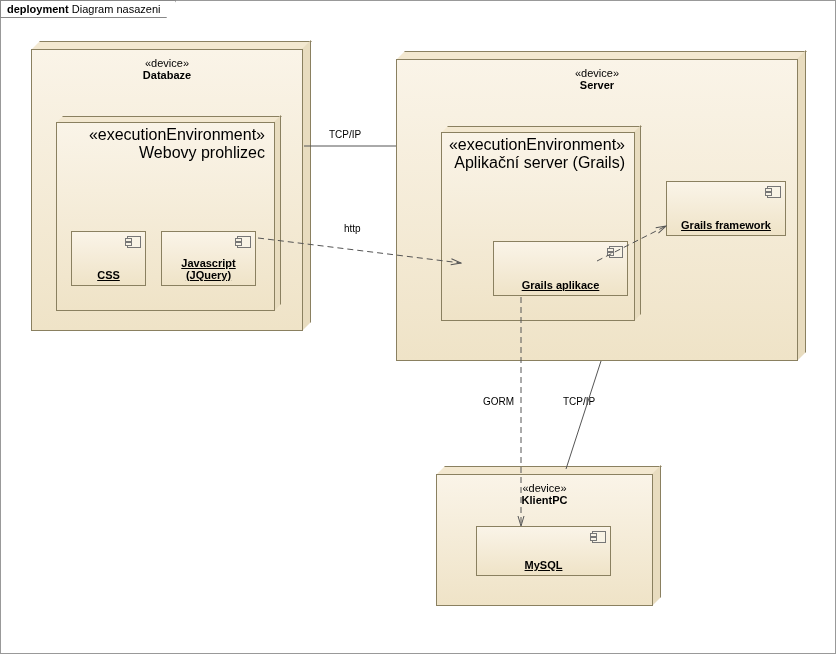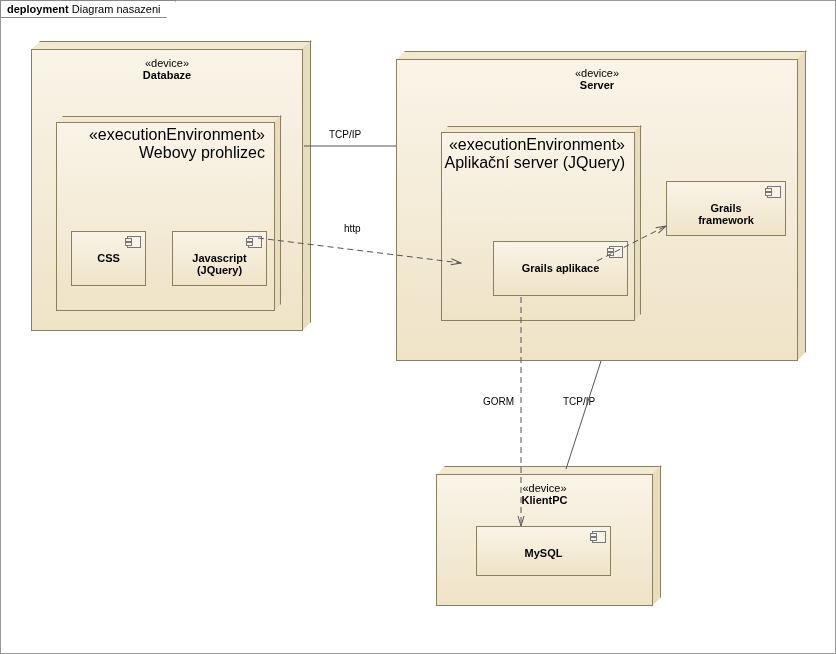--- a/index.html
+++ b/index.html
@@ -99,24 +99,25 @@
   .exec-env .label .stereo { display:block; }
   .exec-env .label .name { font-weight: normal; display:block; }
 
   .component {
     position: absolute;
     background: linear-gradient(to bottom, #faf4e8, #efe3c7);
     border: 1px solid #8a8060;
     box-sizing: border-box;
     text-align: center;
     display: flex;
-    align-items: flex-start;
+    align-items: flex-end;
     justify-content: center;
     font-size: 11px;
-    padding: 20px;
+    padding: 4px;
+    text-decoration: underline;
   }
   .component .comp-icon {
     position: absolute;
     top: 4px; right: 4px;
     width: 12px; height: 10px;
     border: 1px solid #777;
     background: #f8f3e6;
   }
   .component .comp-icon::before,
   .component .comp-icon::after {
@@ -168,21 +169,21 @@
       <div class="label">
         <span class="stereo">«executionEnvironment»</span>
         <span class="name">Webovy prohlizec</span>
       </div>
 
       <div class="component" style="left:15px; top:115px; width:75px; height:55px;">
         <span class="comp-icon"></span>
         <span class="name">CSS</span>
       </div>
 
-      <div class="component" style="left:105px; top:115px; width:95px; height:55px;margin-left:11px;">
+      <div class="component" style="left:105px; top:115px; width:95px; height:55px;">
         <span class="comp-icon"></span>
         <span class="name">Javascript (JQuery)</span>
       </div>
     </div>
   </div>
 
   <div class="node-3d" style="left:395px; top:50px; width:410px; height:310px;">
     <div class="face-top"></div>
     <div class="face-right"></div>
     <div class="face-front"></div>
@@ -190,21 +191,21 @@
       <span class="stereo">«device»</span>
       <span class="name">Server</span>
     </div>
 
     <div class="exec-env" style="left:45px; top:75px; width:200px; height:195px;">
       <div class="face-top"></div>
       <div class="face-right"></div>
       <div class="face-front"></div>
       <div class="label">
         <span class="stereo">«executionEnvironment»</span>
-        <span class="name">Aplikační server (JQuery)</span>
+        <span class="name">Aplikační server (Grails)</span>
       </div>
 
       <div class="component" style="left:20px; top:115px; width:135px; height:55px;margin-left:32px;">
         <span class="comp-icon"></span>
         <span class="name">Grails aplikace</span>
       </div>
     </div>
 
     <div class="component" style="left:270px; top:130px; width:120px; height:55px;">
       <span class="comp-icon"></span>

